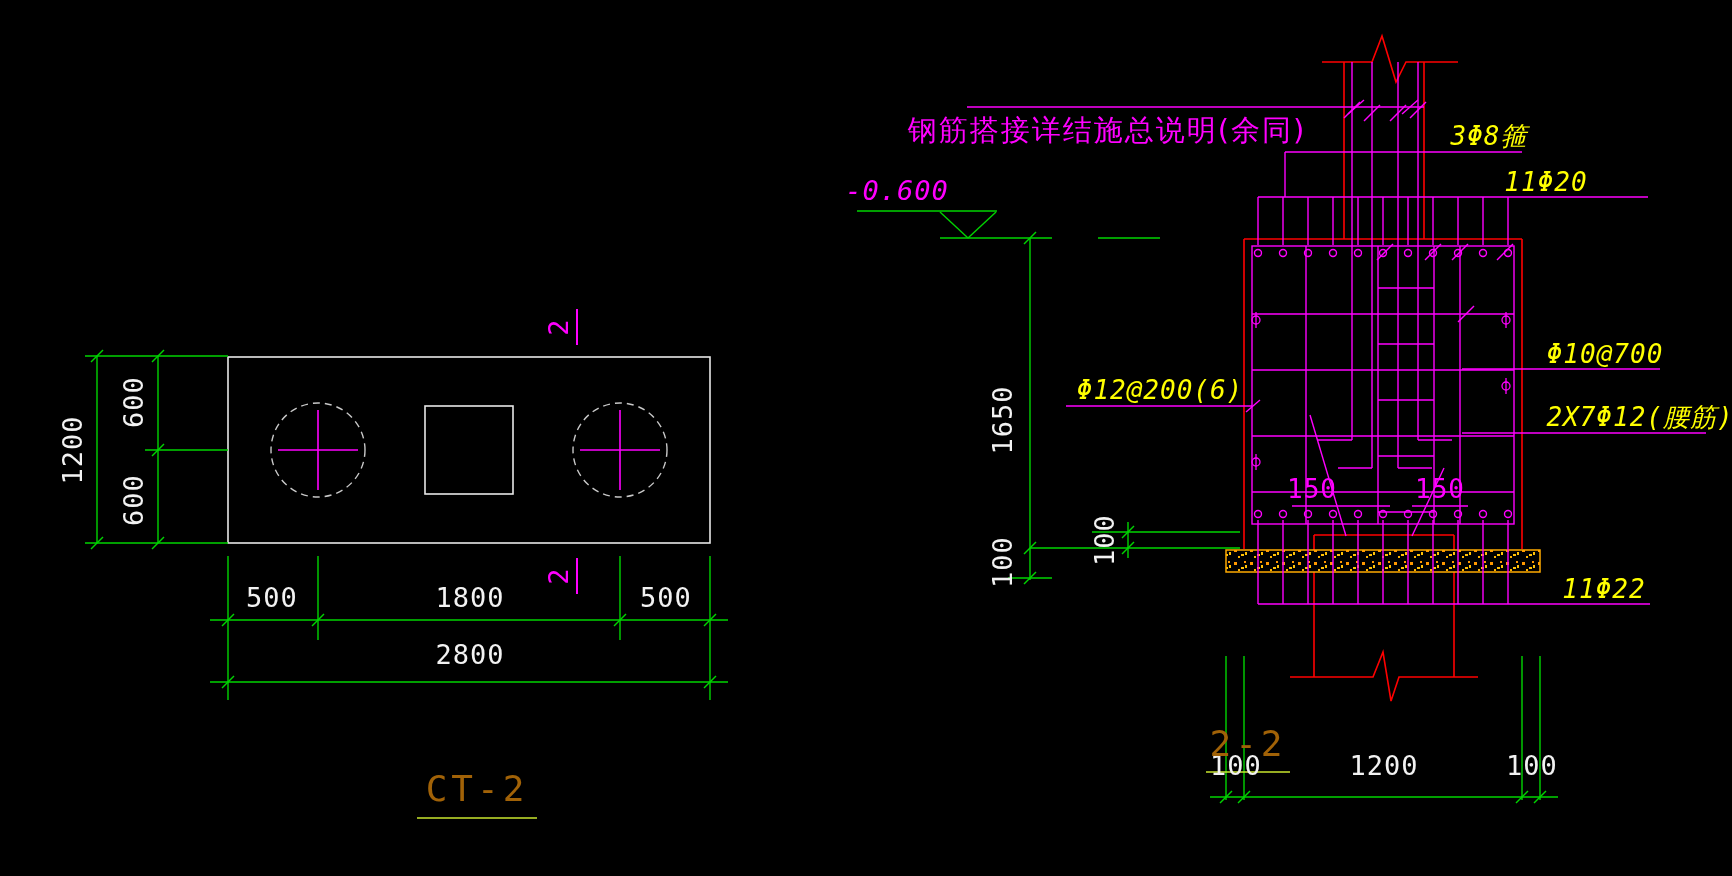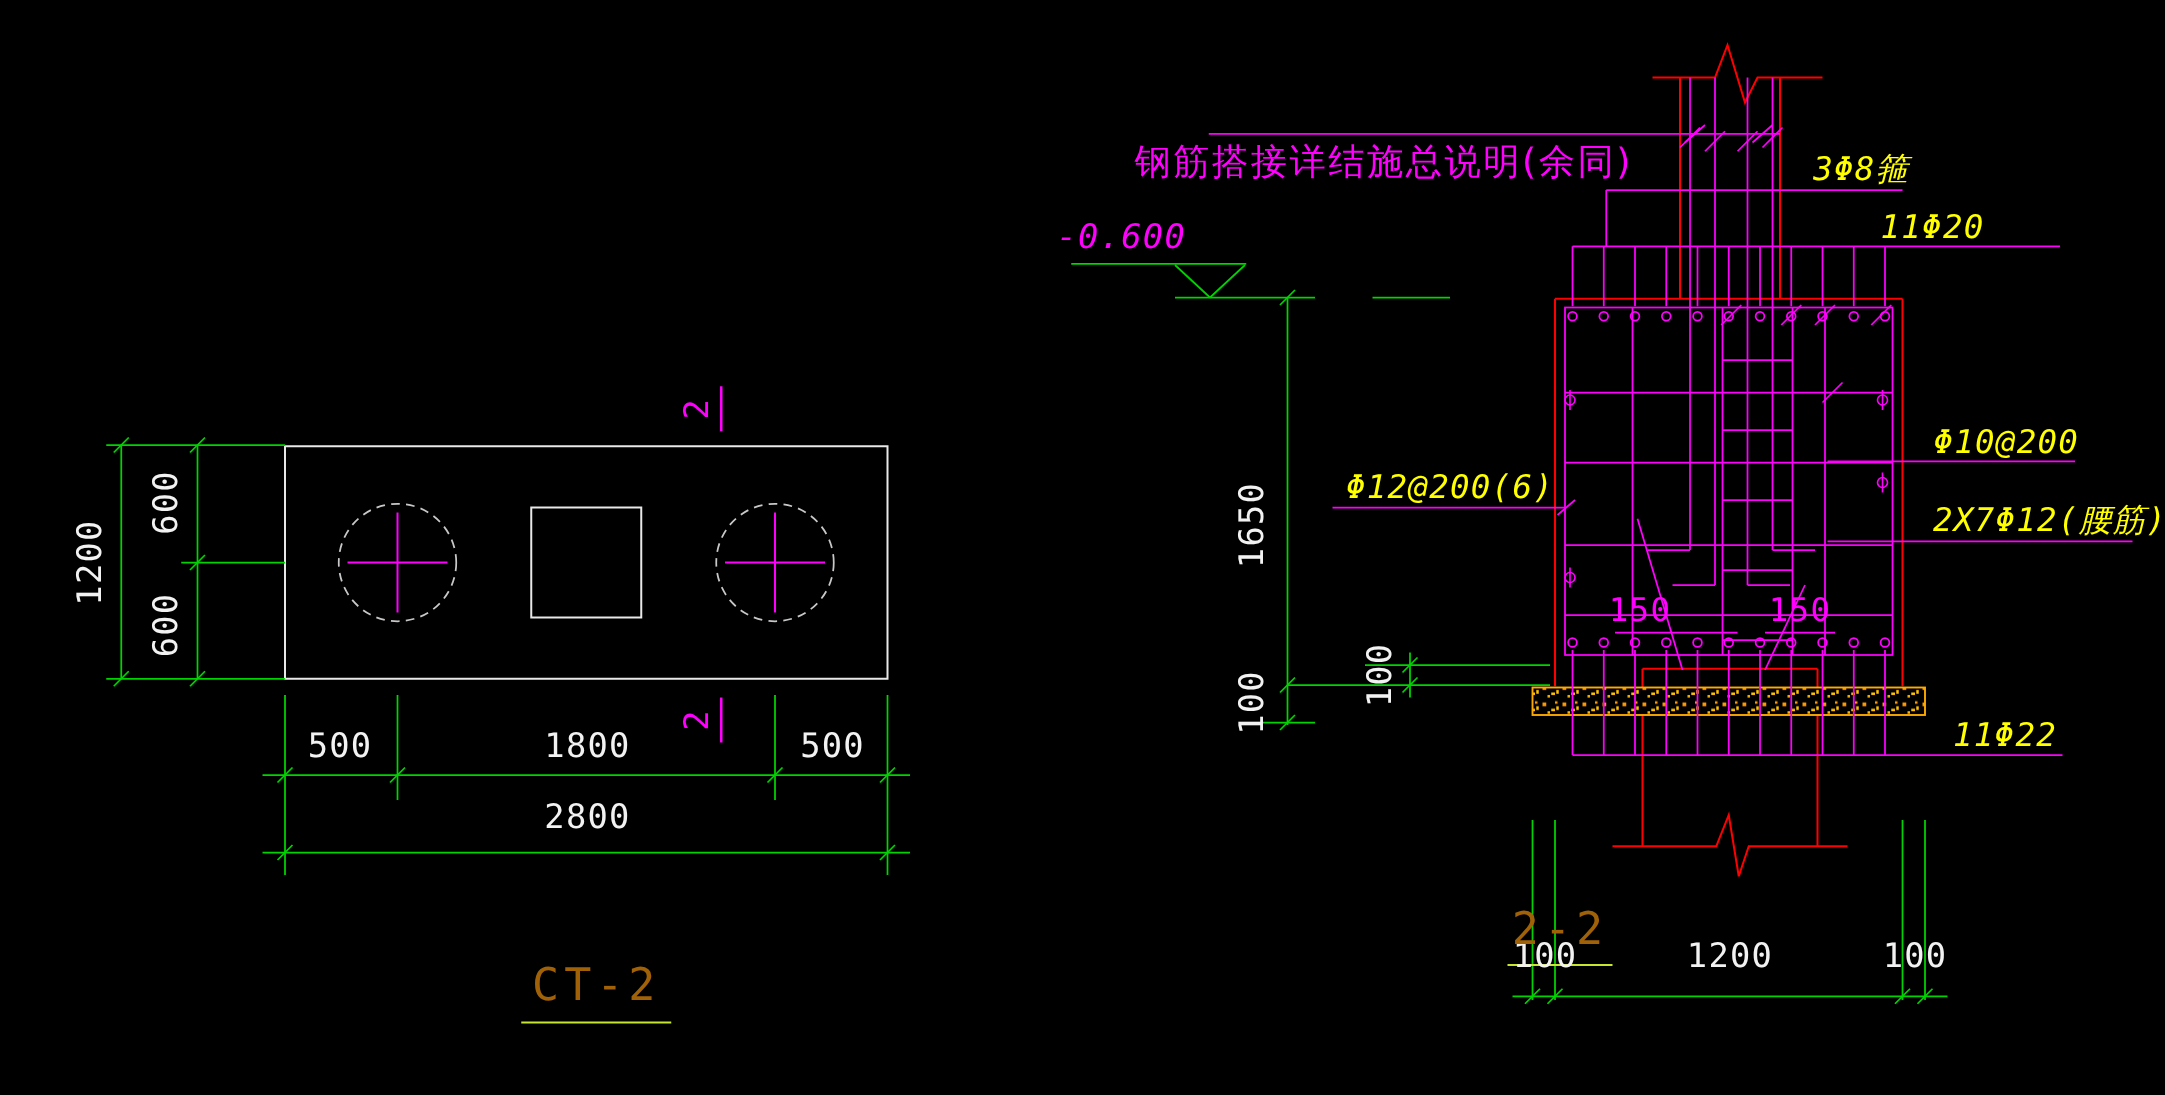--- a/index.html
+++ b/index.html
@@ -256,21 +256,21 @@
 <div class="lbl magenta rot" style="left:558px;top:327px;">2</div>
 <div class="lbl magenta rot" style="left:558px;top:576px;">2</div>
 <div class="lbl title" style="left:477px;top:789px;">CT-2</div>
 
 <div class="lbl magenta cjk" style="left:1107px;top:130px;">钢筋搭接详结施总说明(余同)</div>
 <div class="lbl magenta" style="left:897px;top:190px;font-style:italic;">-0.600</div>
 
 <div class="lbl yellow small" style="left:1489px;top:136px;">3Φ8箍</div>
 <div class="lbl yellow small" style="left:1528px;top:182px;margin-left:18px;">11Φ20</div>
 <div class="lbl yellow small" style="left:1160px;top:390px;">Φ12@200(6)</div>
-<div class="lbl yellow small" style="left:1605px;top:354px;">Φ10@200</div>
+<div class="lbl yellow small" style="left:1605px;top:354px;">Φ10@700</div>
 <div class="lbl yellow small" style="left:1640px;top:417px;">2X7Φ12(腰筋)</div>
 <div class="lbl yellow small" style="left:1604px;top:589px;">11Φ22</div>
 <div class="lbl magenta small" style="left:1312px;top:489px;">150</div>
 <div class="lbl magenta small" style="left:1440px;top:489px;">150</div>
 
 <div class="lbl rot" style="left:1002px;top:420px;">1650</div>
 <div class="lbl rot" style="left:1002px;top:562px;">100</div>
 <div class="lbl rot" style="left:1104px;top:540px;">100</div>
 <div class="lbl" style="left:1236px;top:765px;">100</div>
 <div class="lbl" style="left:1384px;top:765px;">1200</div>

